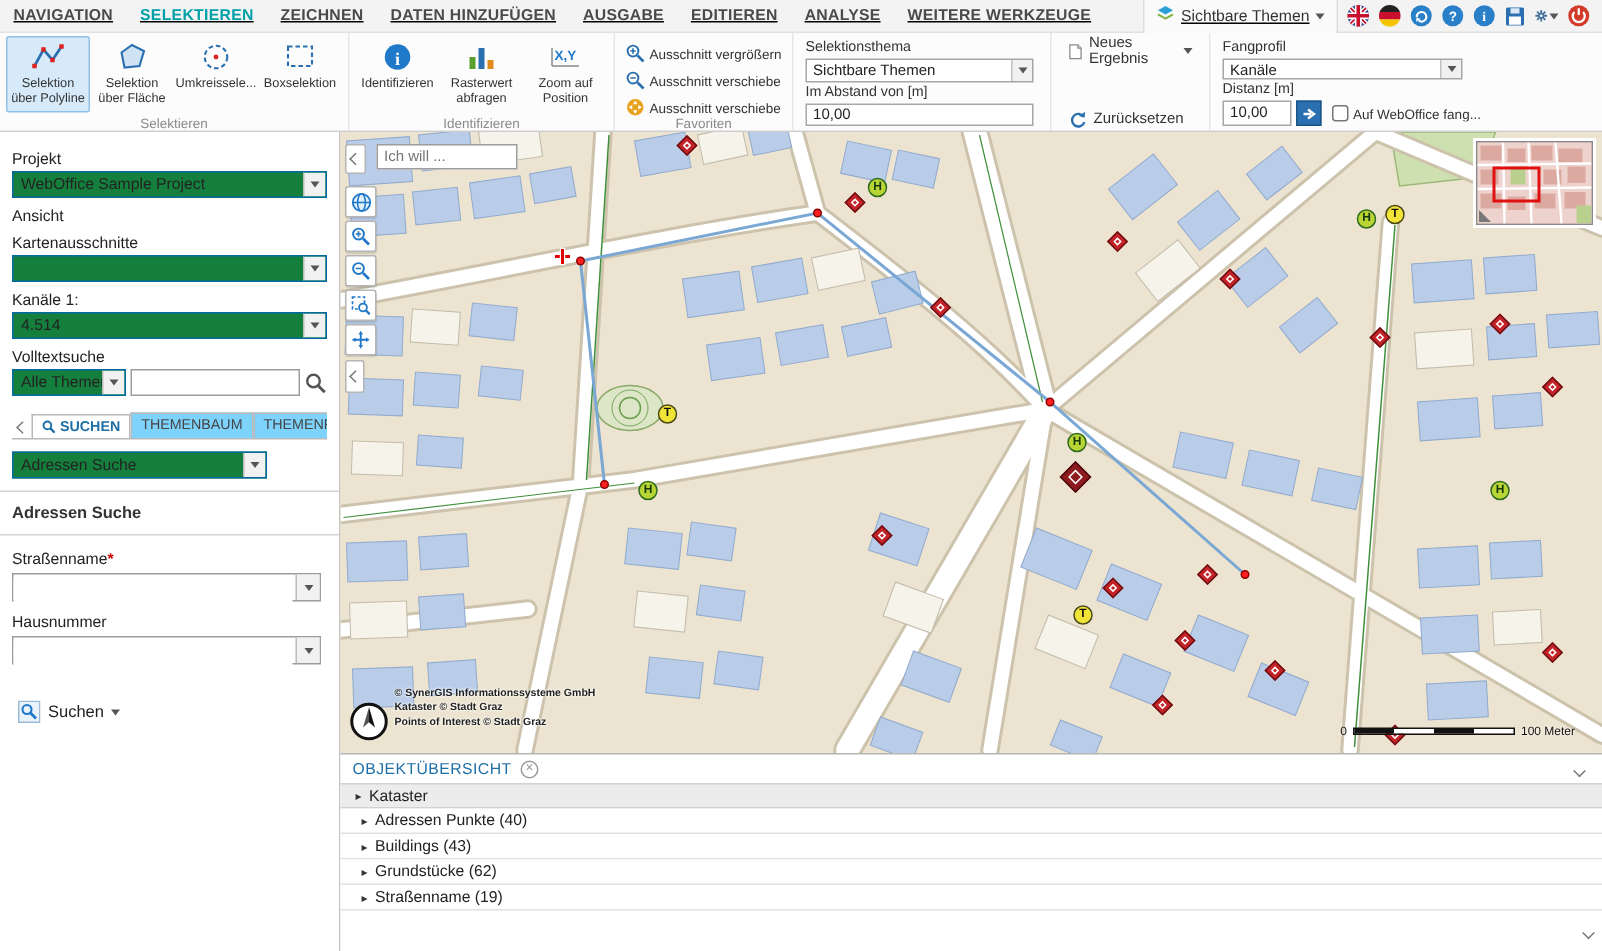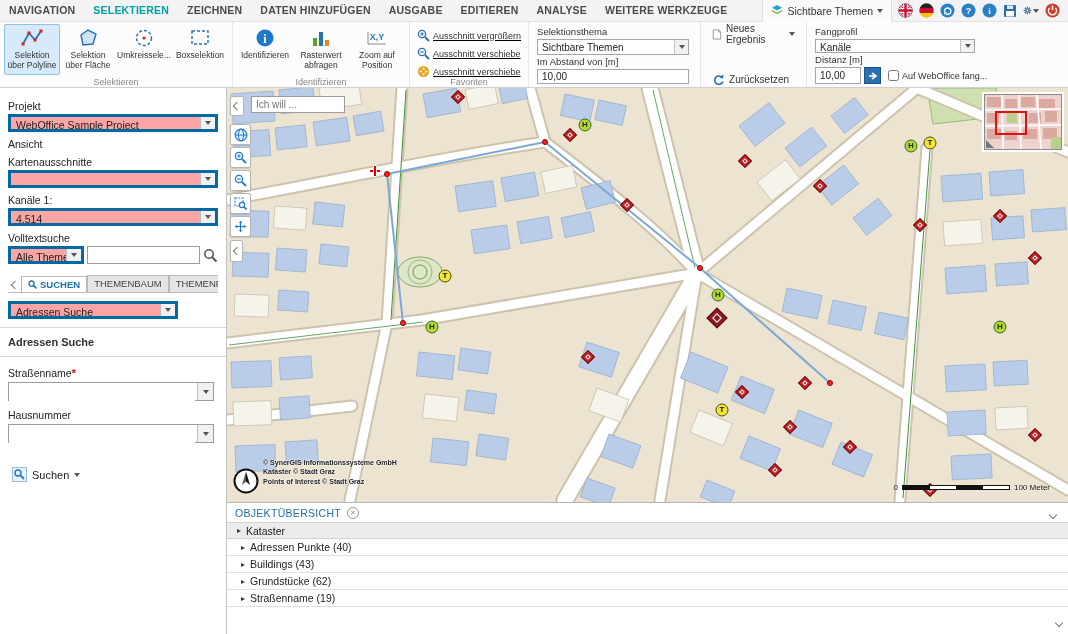--- a/index.html
+++ b/index.html
@@ -1,58 +1,58 @@
 <!DOCTYPE html>
 <html><head>
 <meta charset="utf-8">
 <style>
   * { margin:0; padding:0; box-sizing:border-box; }
   html,body { width:1068px; height:634px; font-family:"Liberation Sans",sans-serif; background:#fff; overflow:hidden; }
   #app { position:relative; width:1068px; height:634px; background:#fff; }
 
   
-  #menubar { position:absolute; left:0; top:0; width:100%; height:22px; background:#f3f3f3; border-bottom:1px solid #e2e2e2; display:flex; align-items:center; }
+  #menubar { position:absolute; left:0; top:0; width:100%; height:22px; background:#f3f3f3; border-bottom:1px solid #e2e2e2; display:flex; align-items:center;text-decoration:underline; }
   .mtab { padding:0 9px; font-size:10.5px; font-weight:bold; color:#4a4a4a; line-height:21px; cursor:pointer; letter-spacing:.2px; }
   .mtab.active { color:#00a0a8; }
   #menubar-right { margin-left:auto; display:flex; align-items:center; gap:5px; padding-right:8px; }
   #visible-themes-btn { display:flex; align-items:center; gap:4px; font-size:10.5px; color:#333; border-left:1px solid #ddd; border-right:1px solid #ddd; padding:0 8px; height:22px; cursor:pointer; background:#fafafa; }
   .hicon { width:16px; height:16px; display:flex; align-items:center; justify-content:center; cursor:pointer; }
 
   
   #ribbon { position:absolute; left:0; top:22px; width:100%; height:66px; background:#fcfcfc; border-bottom:1px solid #cfcfcf; display:flex; }
   .rgroup { position:relative; height:100%; border-right:1px solid #e6e6e6; padding:2px 4px 12px 4px; display:flex; }
   .rgroup-caption { position:absolute; bottom:0; left:0; right:0; text-align:center; font-size:9px; color:#8a8a8a; }
   .bigbtn { width:56px; display:flex; flex-direction:column; align-items:center; padding-top:2px; border:1px solid transparent; border-radius:2px; cursor:pointer; }
   .bigbtn.selected { background:#d6eafa; border-color:#8fc1e8; }
   .bigbtn .ic { width:24px; height:22px; display:flex; align-items:center; justify-content:center; }
   .bigbtn .lbl { font-size:8.5px; color:#333; text-align:center; line-height:1.15; margin-top:2px; }
   .smallcols { display:flex; gap:2px; padding-top:4px; }
-  .smallcol { display:flex; flex-direction:column; gap:3px;text-decoration:underline; }
+  .smallcol { display:flex; flex-direction:column; gap:3px; }
   .smallbtn { display:flex; align-items:center; gap:3px; font-size:9px; color:#333; cursor:pointer; padding:1px 3px; border-radius:2px; }
   .fgroup { position:relative; height:100%; border-right:1px solid #e6e6e6; padding:3px 8px; display:flex; flex-direction:column; }
   .flabel { font-size:9.5px; color:#333; margin:1px 0 2px 0; }
   .fselect { position:relative; height:17px; border:1px solid #a6a6a6; background:#fff; font-size:10px; color:#222; line-height:15px; padding:0 16px 0 4px; cursor:pointer; white-space:nowrap; overflow:hidden; }
   .fselect .caretbox { position:absolute; right:0; top:0; bottom:0; width:14px; background:#f1f1f1; border-left:1px solid #c0c0c0; display:flex; align-items:center; justify-content:center; }
   .caret-down { width:0; height:0; border-left:3.5px solid transparent; border-right:3.5px solid transparent; border-top:4.5px solid #555; }
   .finput { height:17px; border:1px solid #a6a6a6; background:#fff; font-size:10px; color:#222; padding:0 4px; font-family:"Liberation Sans",sans-serif; }
   .row { display:flex; align-items:center; gap:3px; }
   .iconbtn-blue { width:17px; height:17px; background:#2a6fb0; border:1px solid #1d5486; display:flex; align-items:center; justify-content:center; cursor:pointer; }
   .cb-label { font-size:9px; color:#333; white-space:nowrap; overflow:hidden; }
   .stackbtn { display:flex; align-items:center; gap:4px; font-size:10px; color:#333; cursor:pointer; padding:2px 3px; border-radius:2px; }
 
   
   #sidebar { position:absolute; left:0; top:88px; width:227px; bottom:0; background:#fff; border-right:1px solid #c3c3c3; padding:6px 8px; overflow:hidden; }
   .sb-label { font-size:10.5px; color:#222; margin:6px 0 2px 0; }
-  .sb-select { position:relative; width:100%; height:18px; border:3px solid #0369a1; background:#fca5a5; font-size:10.5px; color:#222; line-height:16px; padding:0 18px 0 5px; cursor:pointer; white-space:nowrap; overflow:hidden; }
+  .sb-select { position:relative; width:100%; height:18px; border:1px solid #0369a1; background:#15803d; font-size:10.5px; color:#222; line-height:16px; padding:0 18px 0 5px; cursor:pointer; white-space:nowrap; overflow:hidden; }
   .sb-select .caretbox { position:absolute; right:0; top:0; bottom:0; width:15px; background:#f1f1f1; border-left:1px solid #bdbdbd; display:flex; align-items:center; justify-content:center; }
   .sb-input { height:18px; border:1px solid #9c9c9c; background:#fff; font-size:10.5px; padding:0 4px; font-family:"Liberation Sans",sans-serif; }
   #volltext-row { display:flex; align-items:center; gap:3px; margin-top:2px; }
   #tabrow { display:flex; align-items:flex-end; height:19px; margin-top:10px; border-bottom:1px solid #b9b9b9; overflow:hidden; }
   .tab-scroll { width:13px; height:15px; display:flex; align-items:center; justify-content:center; cursor:pointer; flex:none; }
-  .sbtab { font-size:9.5px; padding:2px 6px 3px 6px; border:1px solid #b9b9b9; border-bottom:none; background:#e5e5e5; color:#444; cursor:pointer; white-space:nowrap; display:flex; align-items:center; gap:3px; }
+  .sbtab { font-size:9.5px; padding:2px 6px 3px 6px; border:1px solid #b9b9b9; border-bottom:none; background:#7dd3fc; color:#444; cursor:pointer; white-space:nowrap; display:flex; align-items:center; gap:3px; }
   .sbtab.active { background:#fff; color:#1d6fa5; font-weight:bold; position:relative; top:1px; }
   .divider { height:1px; background:#d5d5d5; margin:8px -8px 0 -8px; }
   .section-title { font-size:11px; font-weight:bold; color:#333; margin:8px 0 0 0; }
   .req { color:#cc0000; font-weight:bold; }
   .combo { position:relative; width:206px; height:19px; border:1px solid #9c9c9c; background:#fff; margin-top:3px; }
   .combo .caretbox { position:absolute; right:0; top:0; bottom:0; width:16px; background:#f1f1f1; border-left:1px solid #bdbdbd; display:flex; align-items:center; justify-content:center; cursor:pointer; }
   #suchen-btn { display:flex; align-items:center; gap:5px; margin-top:22px; cursor:pointer; width:fit-content; padding:2px 4px; border-radius:2px; }
   #suchen-btn .txt { font-size:11px; color:#222; }
 
   

